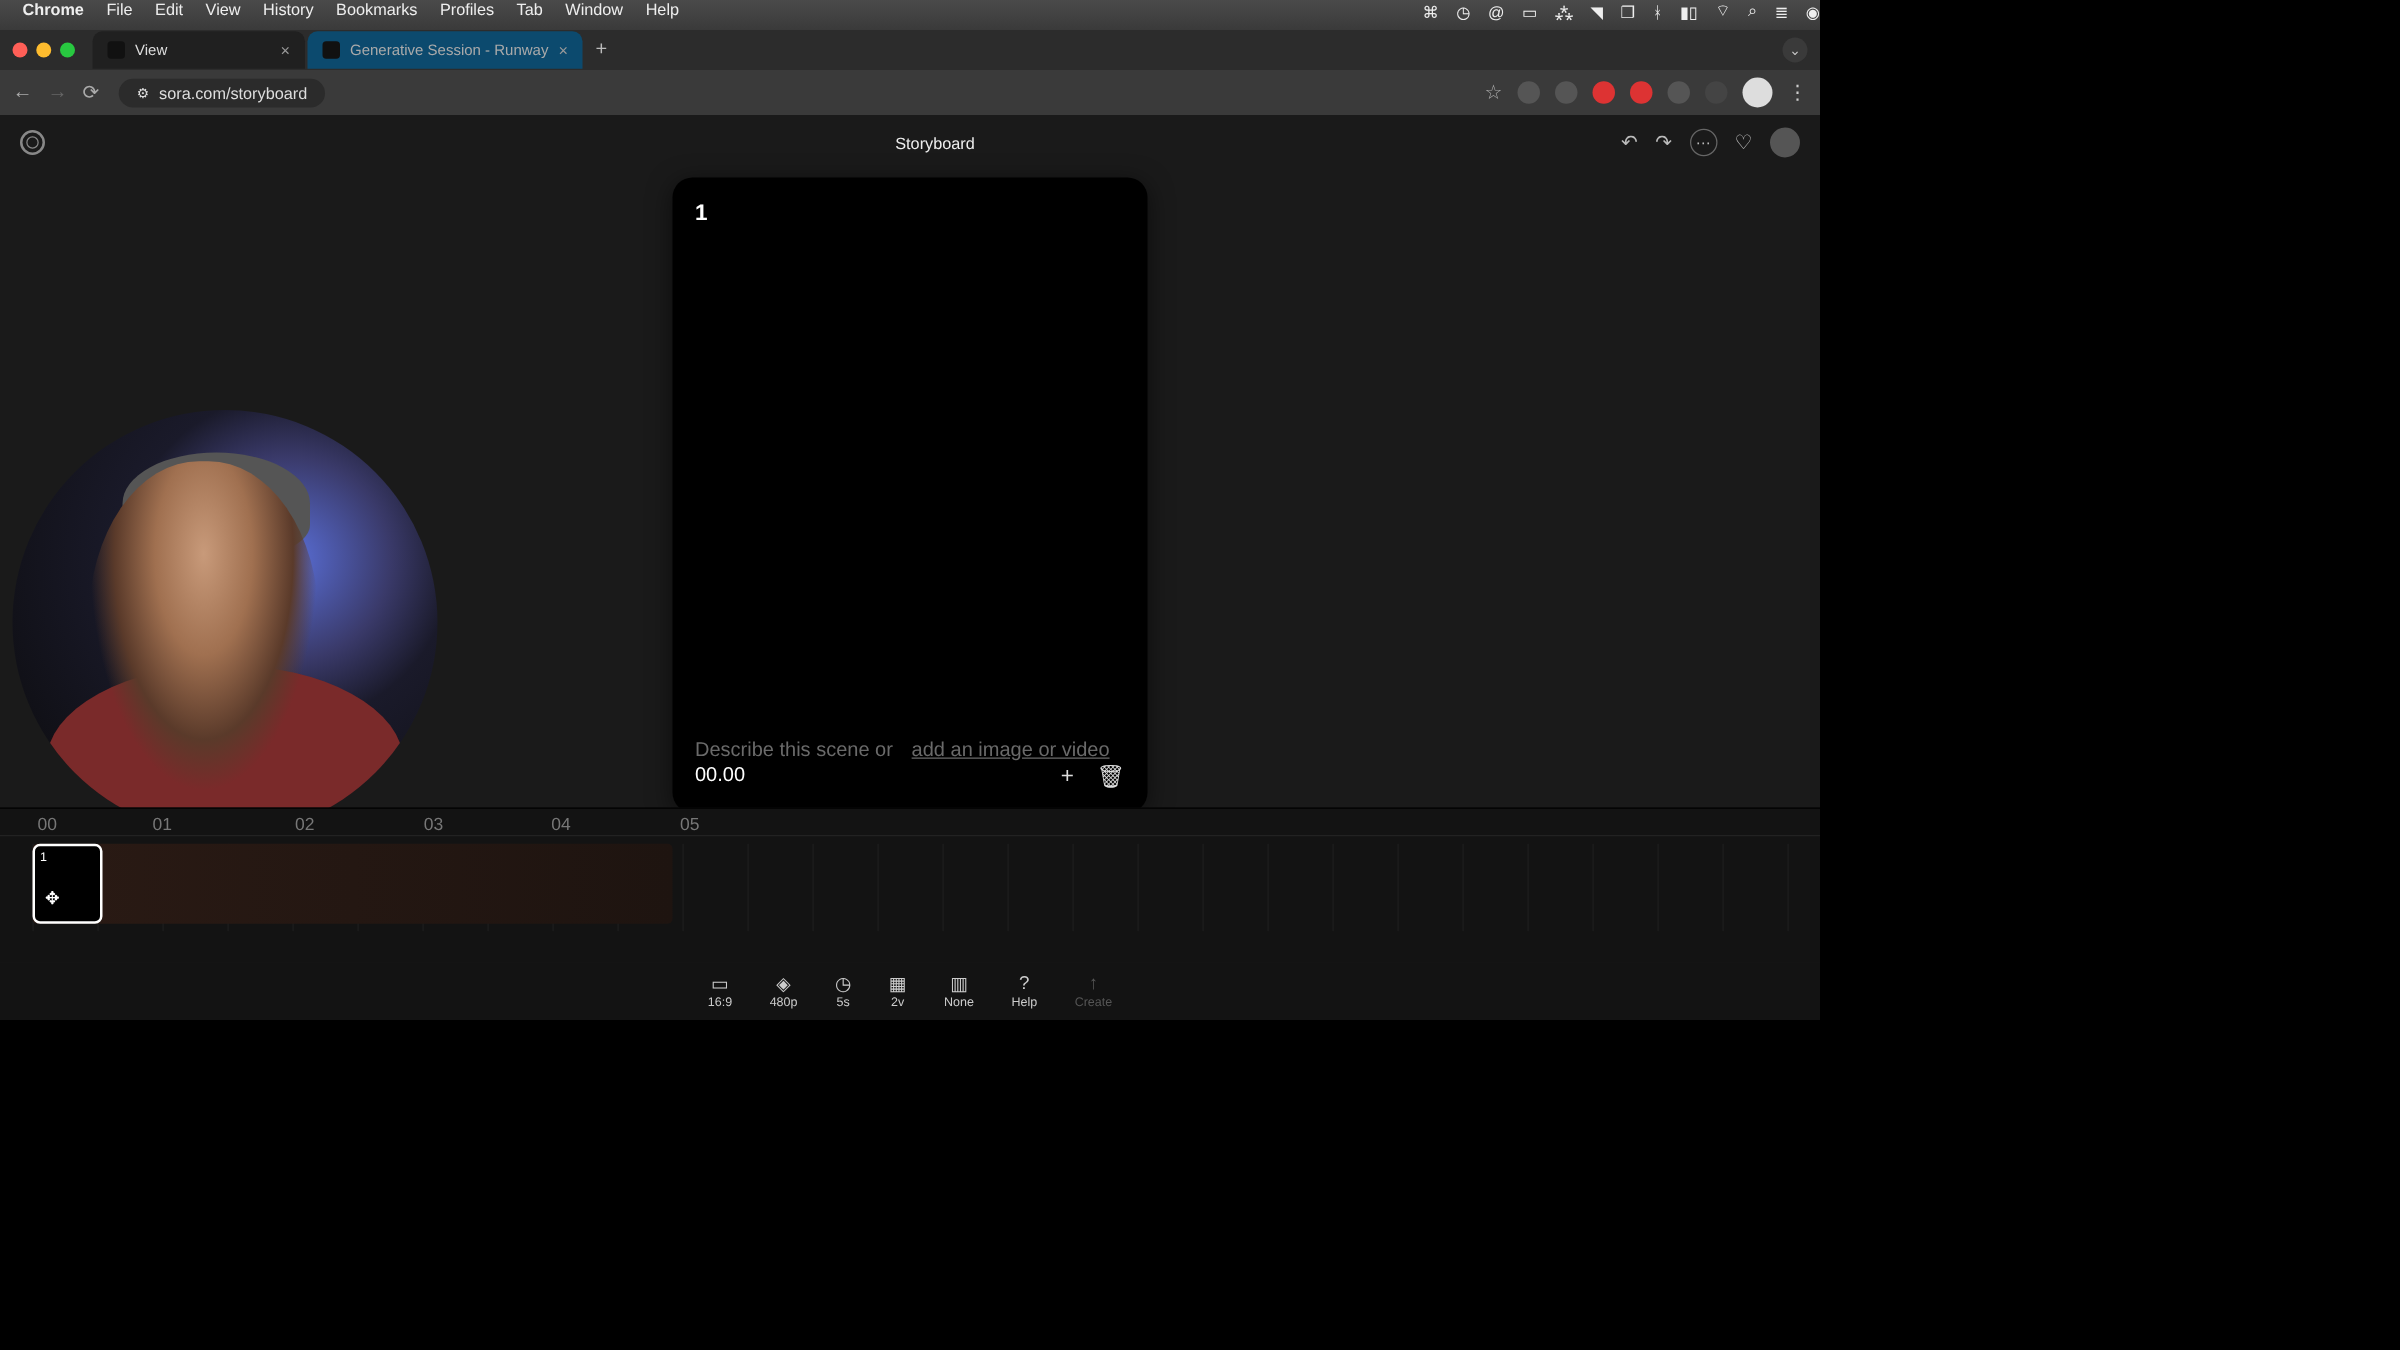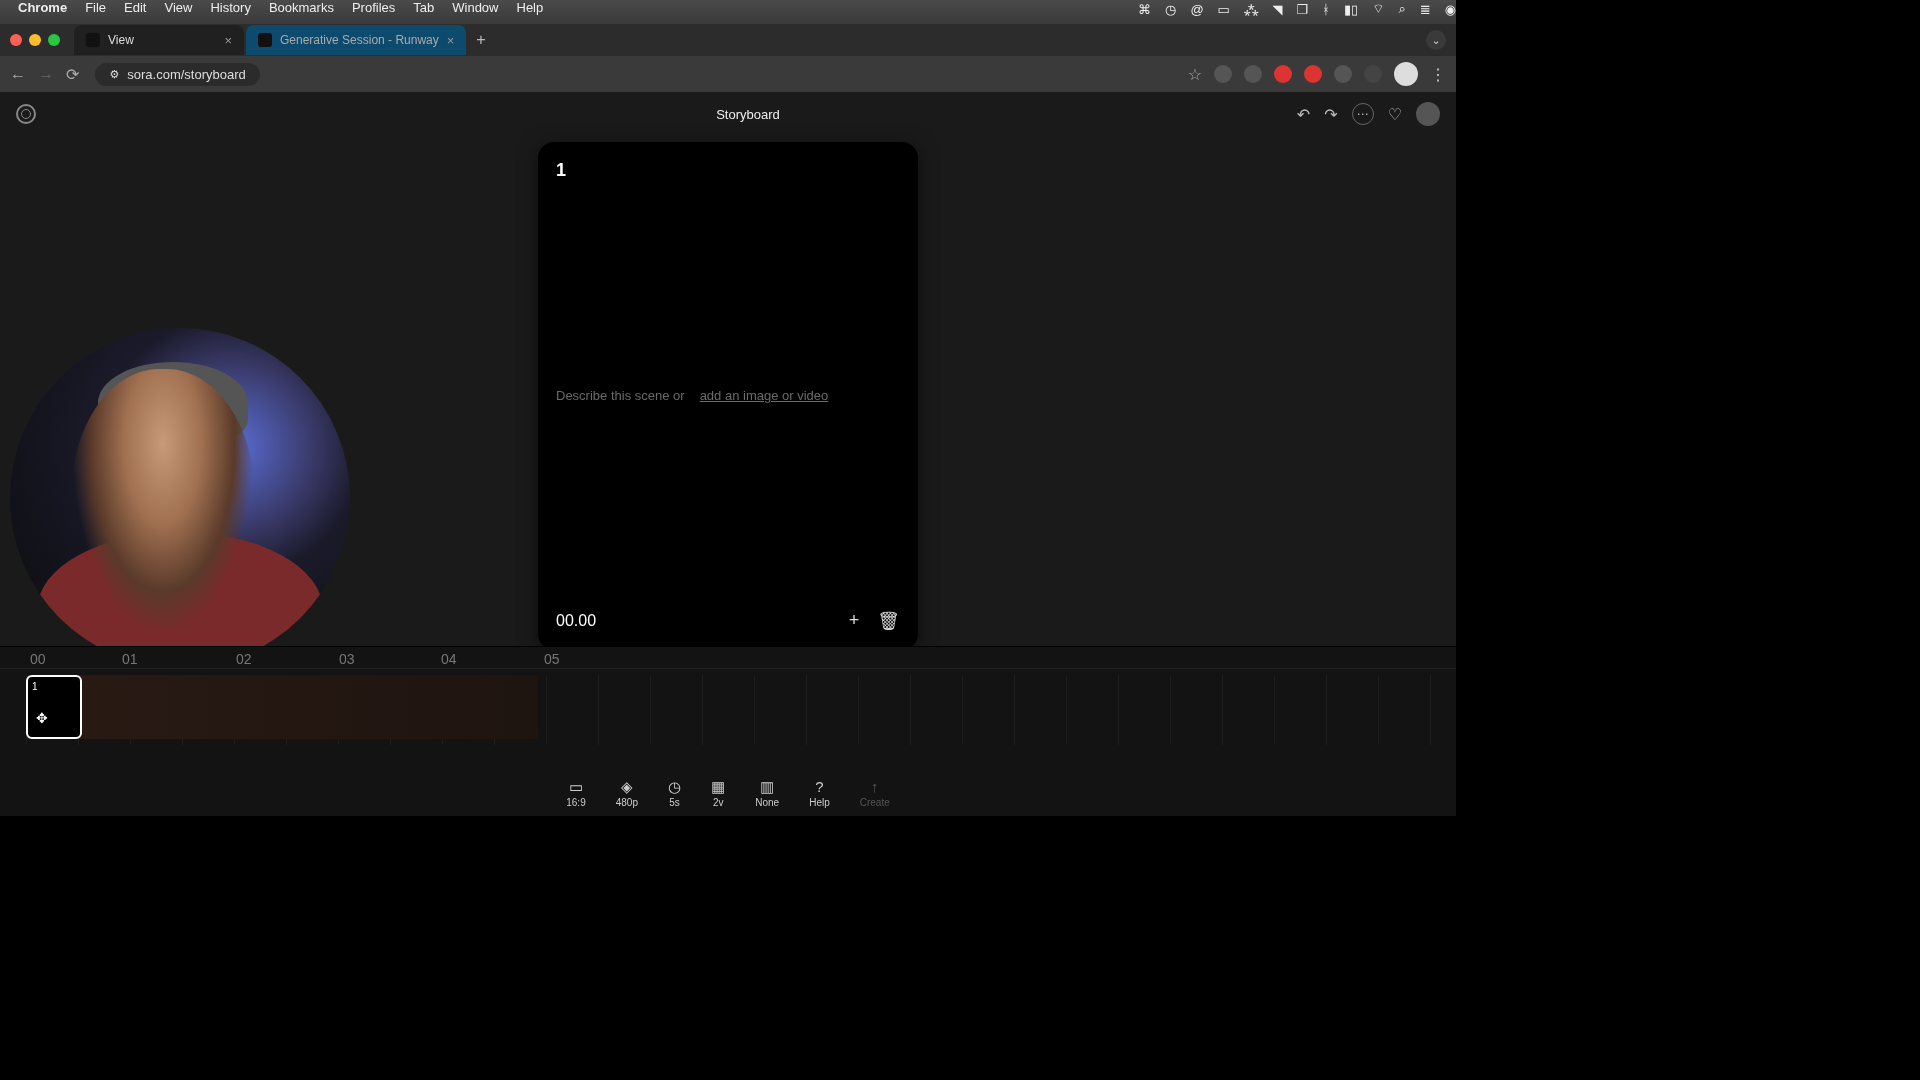--- a/index.html
+++ b/index.html
@@ -29,21 +29,21 @@
 .app-area{position:relative;height:calc(816px - 24px - 32px - 36px);background:#1a1a1a;overflow:hidden;}
 .app-header{position:absolute;top:0;left:0;right:0;height:44px;display:flex;align-items:center;padding:0 16px;color:#eee;}
 .app-header .logo{width:20px;height:20px;border:2px solid #888;border-radius:50%;position:relative;}
 .app-header .logo::before{content:"";position:absolute;inset:3px;border:1px solid #888;border-radius:50%;}
 .app-header .title{position:absolute;left:50%;transform:translateX(-50%);font-size:13px;font-weight:500;margin-left:20px;}
 .app-header .right{margin-left:auto;display:flex;gap:14px;align-items:center;color:#bbb;font-size:16px;}
 .app-header .right .av{width:24px;height:24px;border-radius:50%;background:#555;}
 .canvas{position:absolute;top:44px;left:0;right:0;bottom:170px;display:flex;align-items:flex-start;justify-content:center;padding-top:6px;}
 .card{width:380px;height:508px;background:#000;border-radius:16px;padding:18px;display:flex;flex-direction:column;color:#fff;box-shadow:0 4px 20px rgba(0,0,0,0.5);}
 .card .num{font-size:18px;font-weight:600;}
-.card .prompt{flex:1;display:flex;align-items:center;color:#6a6a6a;font-size:13px;}
+.card .prompt{flex:1;display:flex;align-items:flex-end;color:#6a6a6a;font-size:16px;}
 .card .prompt .link{text-decoration:underline;margin-left:15px;cursor:pointer;}
 .card .bottom{display:flex;align-items:center;}
 .card .time{font-size:16px;font-weight:500;}
 .card .actions{margin-left:auto;display:flex;gap:18px;color:#ddd;font-size:18px;}
 .webcam{position:absolute;left:10px;top:236px;width:340px;height:340px;border-radius:50%;overflow:hidden;background:radial-gradient(circle at 65% 35%,#5a6fd8 0%,#3a3a6a 26%,#1a1a2a 42%,#0a0a0a 100%);}
 .webcam::after{content:"";position:absolute;left:18%;top:12%;width:54%;height:78%;background:radial-gradient(ellipse at 50% 28%,#c89a7a 0%,#a07050 30%,#5a3a2a 55%,transparent 70%);border-radius:48% 48% 42% 42%;}
 .webcam .cap{position:absolute;left:26%;top:10%;width:44%;height:24%;background:#555;border-radius:50% 50% 30% 30%;}
 .webcam .shirt{position:absolute;left:8%;bottom:-6%;width:84%;height:46%;background:#7a2a2a;border-radius:50% 50% 0 0;}
 .cursor{position:absolute;left:36px;top:618px;color:#fff;font-size:14px;z-index:50;pointer-events:none;}
 .timeline{position:absolute;left:0;right:0;bottom:46px;height:124px;background:#131313;border-top:1px solid #000;}

